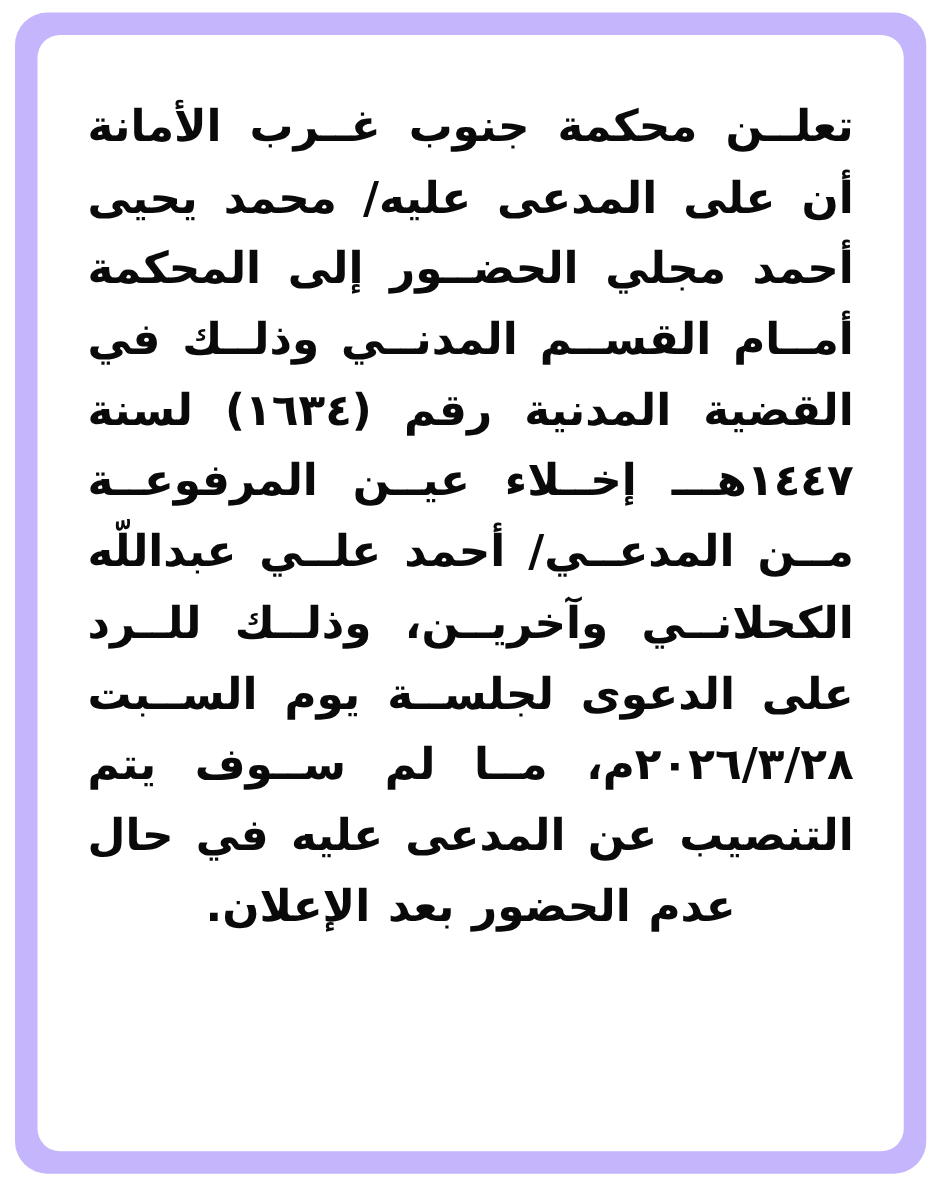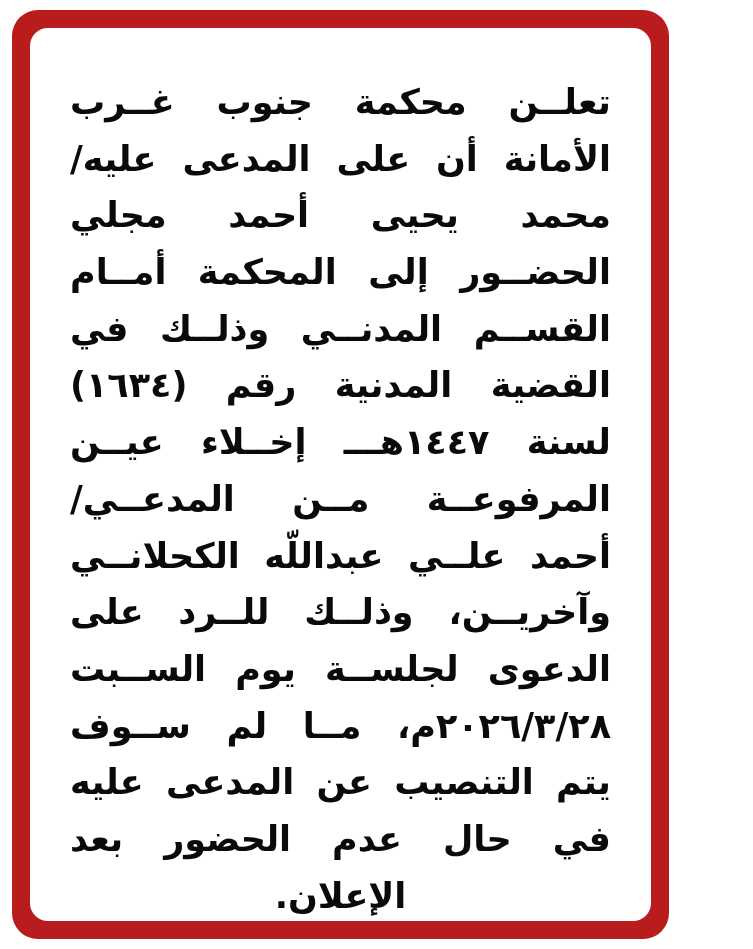--- a/index.html
+++ b/index.html
@@ -20,24 +20,24 @@
     height: 949px;
     background: #ffffff;
     box-sizing: border-box;
   }
 
   
   .notice-frame {
     position: absolute;
     left: 12px;
     top: 10px;
-    width: 657px;
+    width: 729px;
     height: 929px;
     box-sizing: border-box;
-    background: #b91c1c;
+    background: #c4b5fd;
     border-radius: 26px;
     padding: 18px;
   }
 
   
   .notice-card {
     width: 100%;
     height: 100%;
     box-sizing: border-box;
     background: #ffffff;

